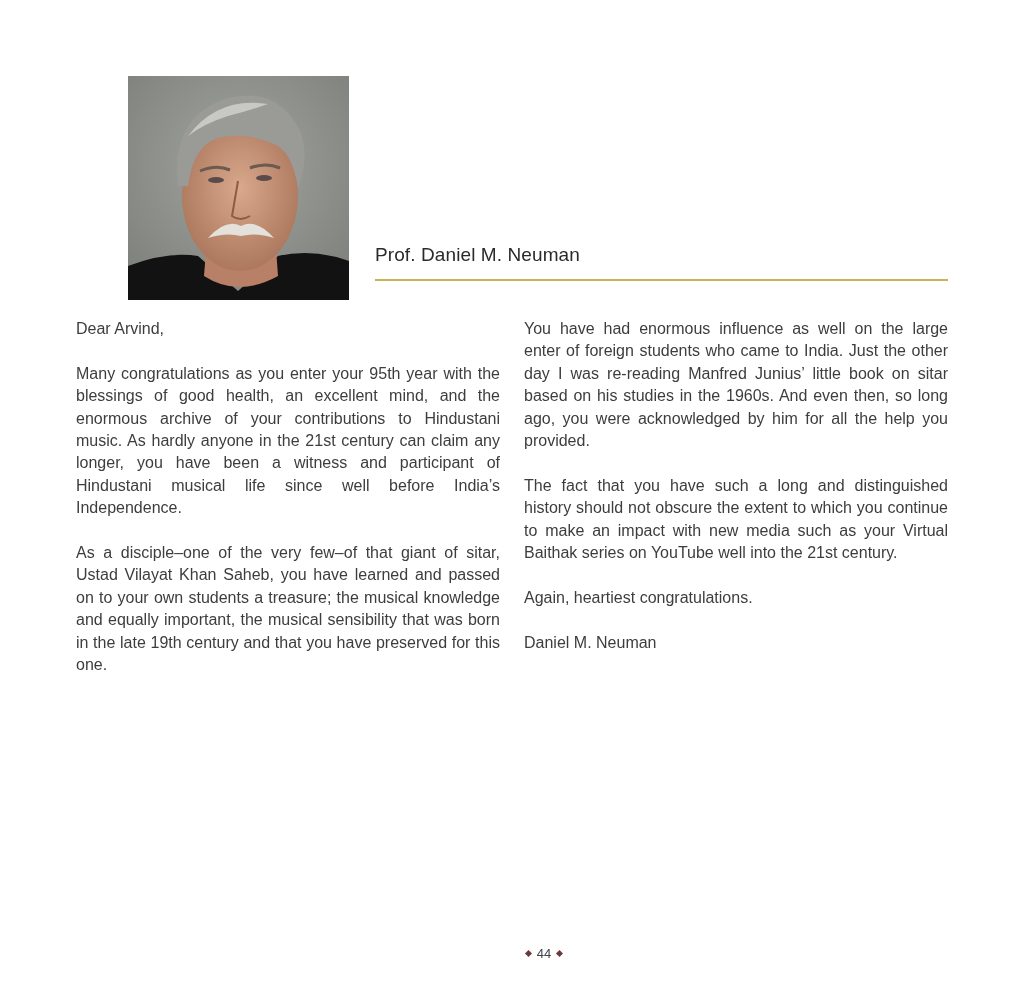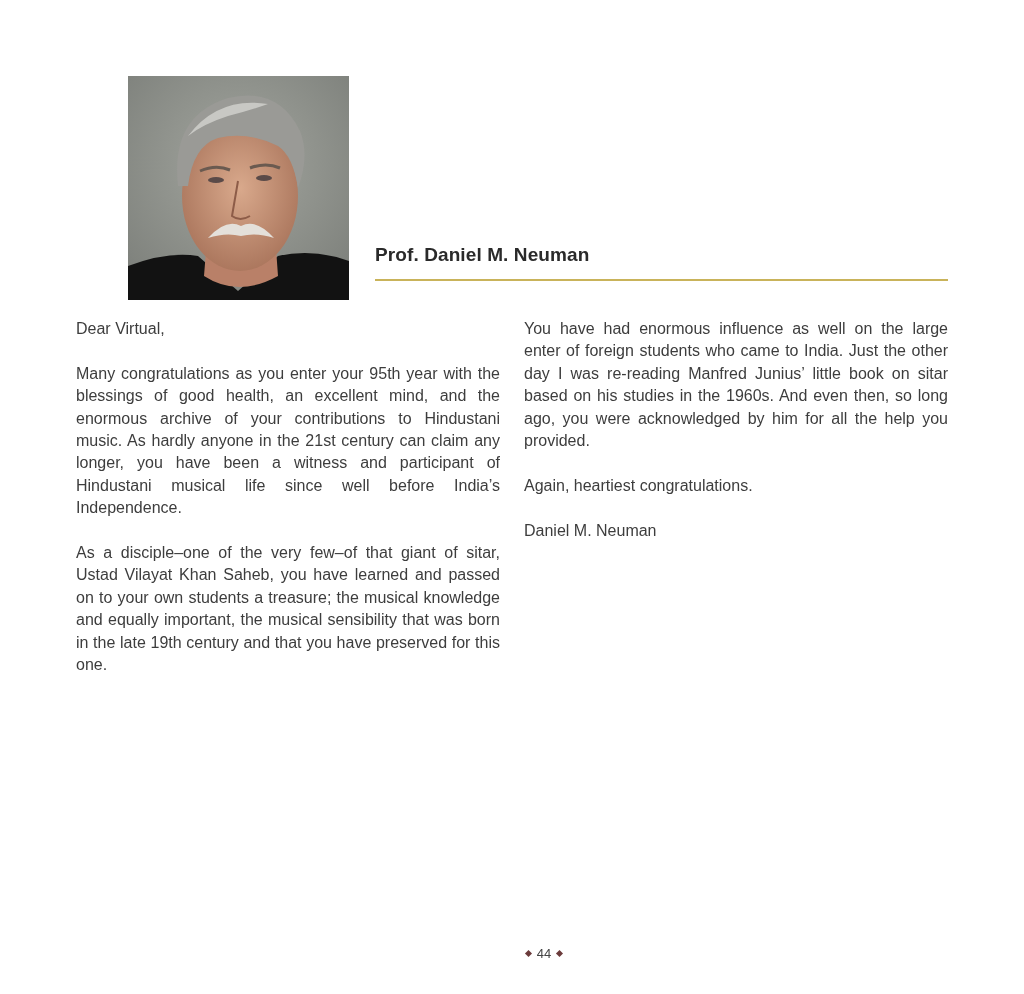--- a/index.html
+++ b/index.html
@@ -26,21 +26,21 @@
     }
     .portrait svg { display: block; width: 100%; height: 100%; }
     .name-heading {
       position: absolute;
       left: 375px;
       top: 244px;
       font-size: 19px;
       color: #2a2a2a;
       letter-spacing: 0.1px;
       margin: 0;
-      font-weight: bold;
+      font-weight: normal;
     }
     .rule {
       position: absolute;
       left: 375px;
       top: 279px;
       width: 573px;
       height: 2px;
       background: #c9b35a;
     }
     .col {
@@ -109,26 +109,27 @@
     <ellipse cx="136" cy="102" rx="8" ry="3" fill="#5a4a48"></ellipse>
     <path d="M110 105 L104 140 Q112 146 122 140" stroke="#8d5c48" stroke-width="2" fill="none"></path>
     <path d="M80 162 Q98 142 113 150 Q128 142 146 162 Q128 156 113 160 Q98 156 80 162 Z" fill="#e4e0da"></path>
   </svg>
 </div>
 
 <h1 class="name-heading">Prof. Daniel M. Neuman</h1>
 <div class="rule"></div>
 
 <div class="col left">
-  <p class="nojust">Dear Virtual,</p>
+  <p class="nojust">Dear Arvind,</p>
   <p>Many congratulations as you enter your 95th year with the blessings of good health, an excellent mind, and the enormous archive of your contributions to Hindustani music. As hardly anyone in the 21st century can claim any longer, you have been a witness and participant of Hindustani musical life since well before India’s Independence.</p>
   <p>As a disciple–one of the very few–of that giant of sitar, Ustad Vilayat Khan Saheb, you have learned and passed on to your own students a treasure; the musical knowledge and equally important, the musical sensibility that was born in the late 19th century and that you have preserved for this one.</p>
 </div>
 
 <div class="col right">
   <p>You have had enormous influence as well on the large enter of foreign students who came to India. Just the other day I was re-reading Manfred Junius’ little book on sitar based on his studies in the 1960s. And even then, so long ago, you were acknowledged by him for all the help you provided.</p>
+  <p>The fact that you have such a long and distinguished history should not obscure the extent to which you continue to make an impact with new media such as your Virtual Baithak series on YouTube well into the 21st century.</p>
   <p class="nojust">Again, heartiest congratulations.</p>
   <p class="sign">Daniel M. Neuman</p>
 </div>
 
 <div class="footer">
   <span class="diamond"></span><span>44</span><span class="diamond"></span>
 </div>
 
 </body></html>

